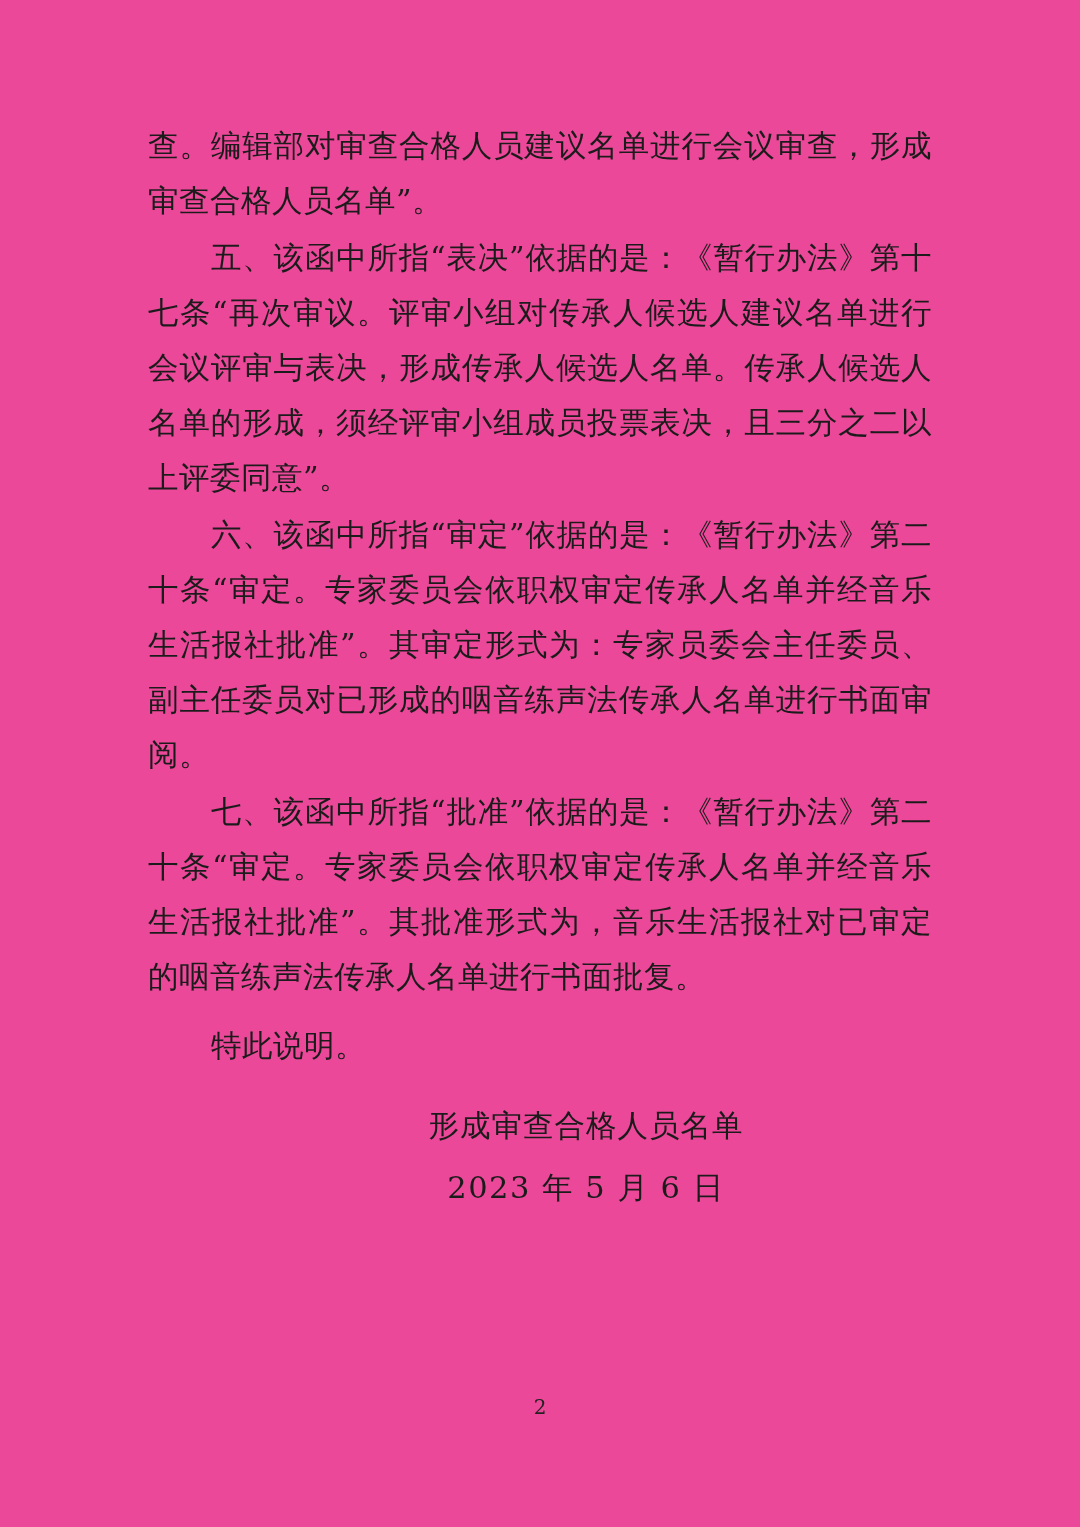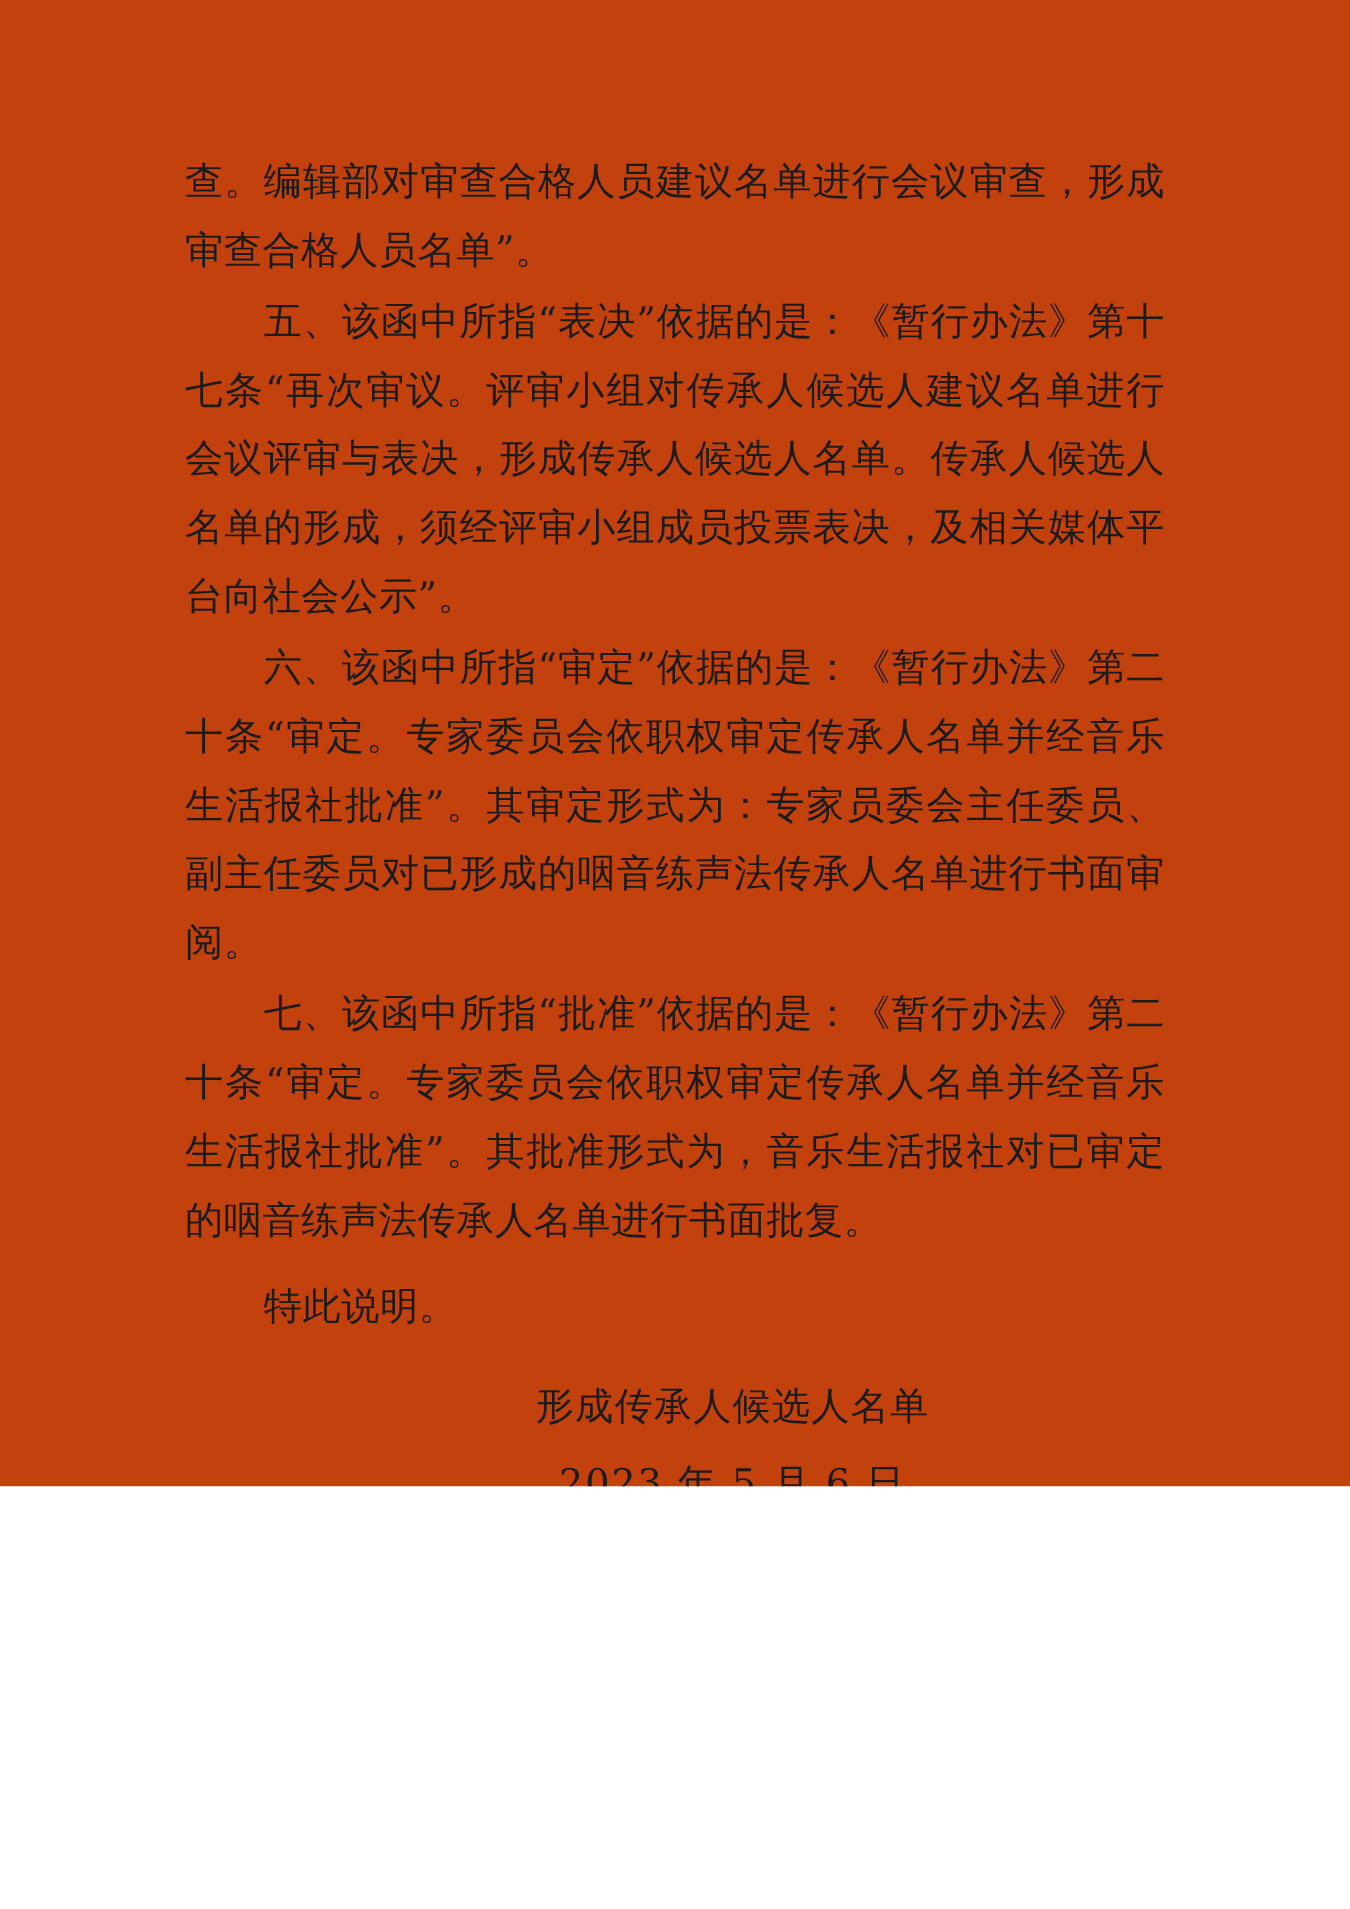--- a/index.html
+++ b/index.html
@@ -11,22 +11,22 @@
     width: 1080px;
     height: 1527px;
     position: relative;
     font-family: "DejaVu Serif", "Liberation Serif", serif;
     color: #1b1b1b;
   }
   .page {
     position: absolute;
     left: 0; top: 0;
     width: 1080px;
-    height: 1189px;
-    background: #c2410c;
+    height: 1527px;
+    background: #ec4899;
     overflow: hidden;
   }
   .doc-body {
     position: absolute;
     left: 148px;
     top: 118px;
     width: 784px;
   }
   .para {
     font-size: 30.5px;
@@ -74,30 +74,30 @@
 </head>
 <body>
 
 <div class="page">
 
   <div class="doc-body">
 
     <p class="para">查。编辑部对审查合格人员建议名单进行会议审查，形成审查合格人员名单”。</p>
 
 
-    <p class="para indent">五、该函中所指“表决”依据的是：《暂行办法》第十七条“再次审议。评审小组对传承人候选人建议名单进行会议评审与表决，形成传承人候选人名单。传承人候选人名单的形成，须经评审小组成员投票表决，及相关媒体平台向社会公示”。</p>
+    <p class="para indent">五、该函中所指“表决”依据的是：《暂行办法》第十七条“再次审议。评审小组对传承人候选人建议名单进行会议评审与表决，形成传承人候选人名单。传承人候选人名单的形成，须经评审小组成员投票表决，且三分之二以上评委同意”。</p>
 
     <p class="para indent">六、该函中所指“审定”依据的是：《暂行办法》第二十条“审定。专家委员会依职权审定传承人名单并经音乐生活报社批准”。其审定形式为：专家员委会主任委员、副主任委员对已形成的咽音练声法传承人名单进行书面审阅。</p>
 
     <p class="para indent">七、该函中所指“批准”依据的是：《暂行办法》第二十条“审定。专家委员会依职权审定传承人名单并经音乐生活报社批准”。其批准形式为，音乐生活报社对已审定的咽音练声法传承人名单进行书面批复。</p>
 
     <p class="para indent closing">特此说明。</p>
 
     <div class="sign-block">
-      <div class="sign-line-1">形成传承人候选人名单</div>
+      <div class="sign-line-1">形成审查合格人员名单</div>
       <div class="sign-line-3">2023 年 5 月 6 日</div>
     </div>
 
   </div>
 
   <div class="page-number">2</div>
 
 </div>
 
 </body></html>

